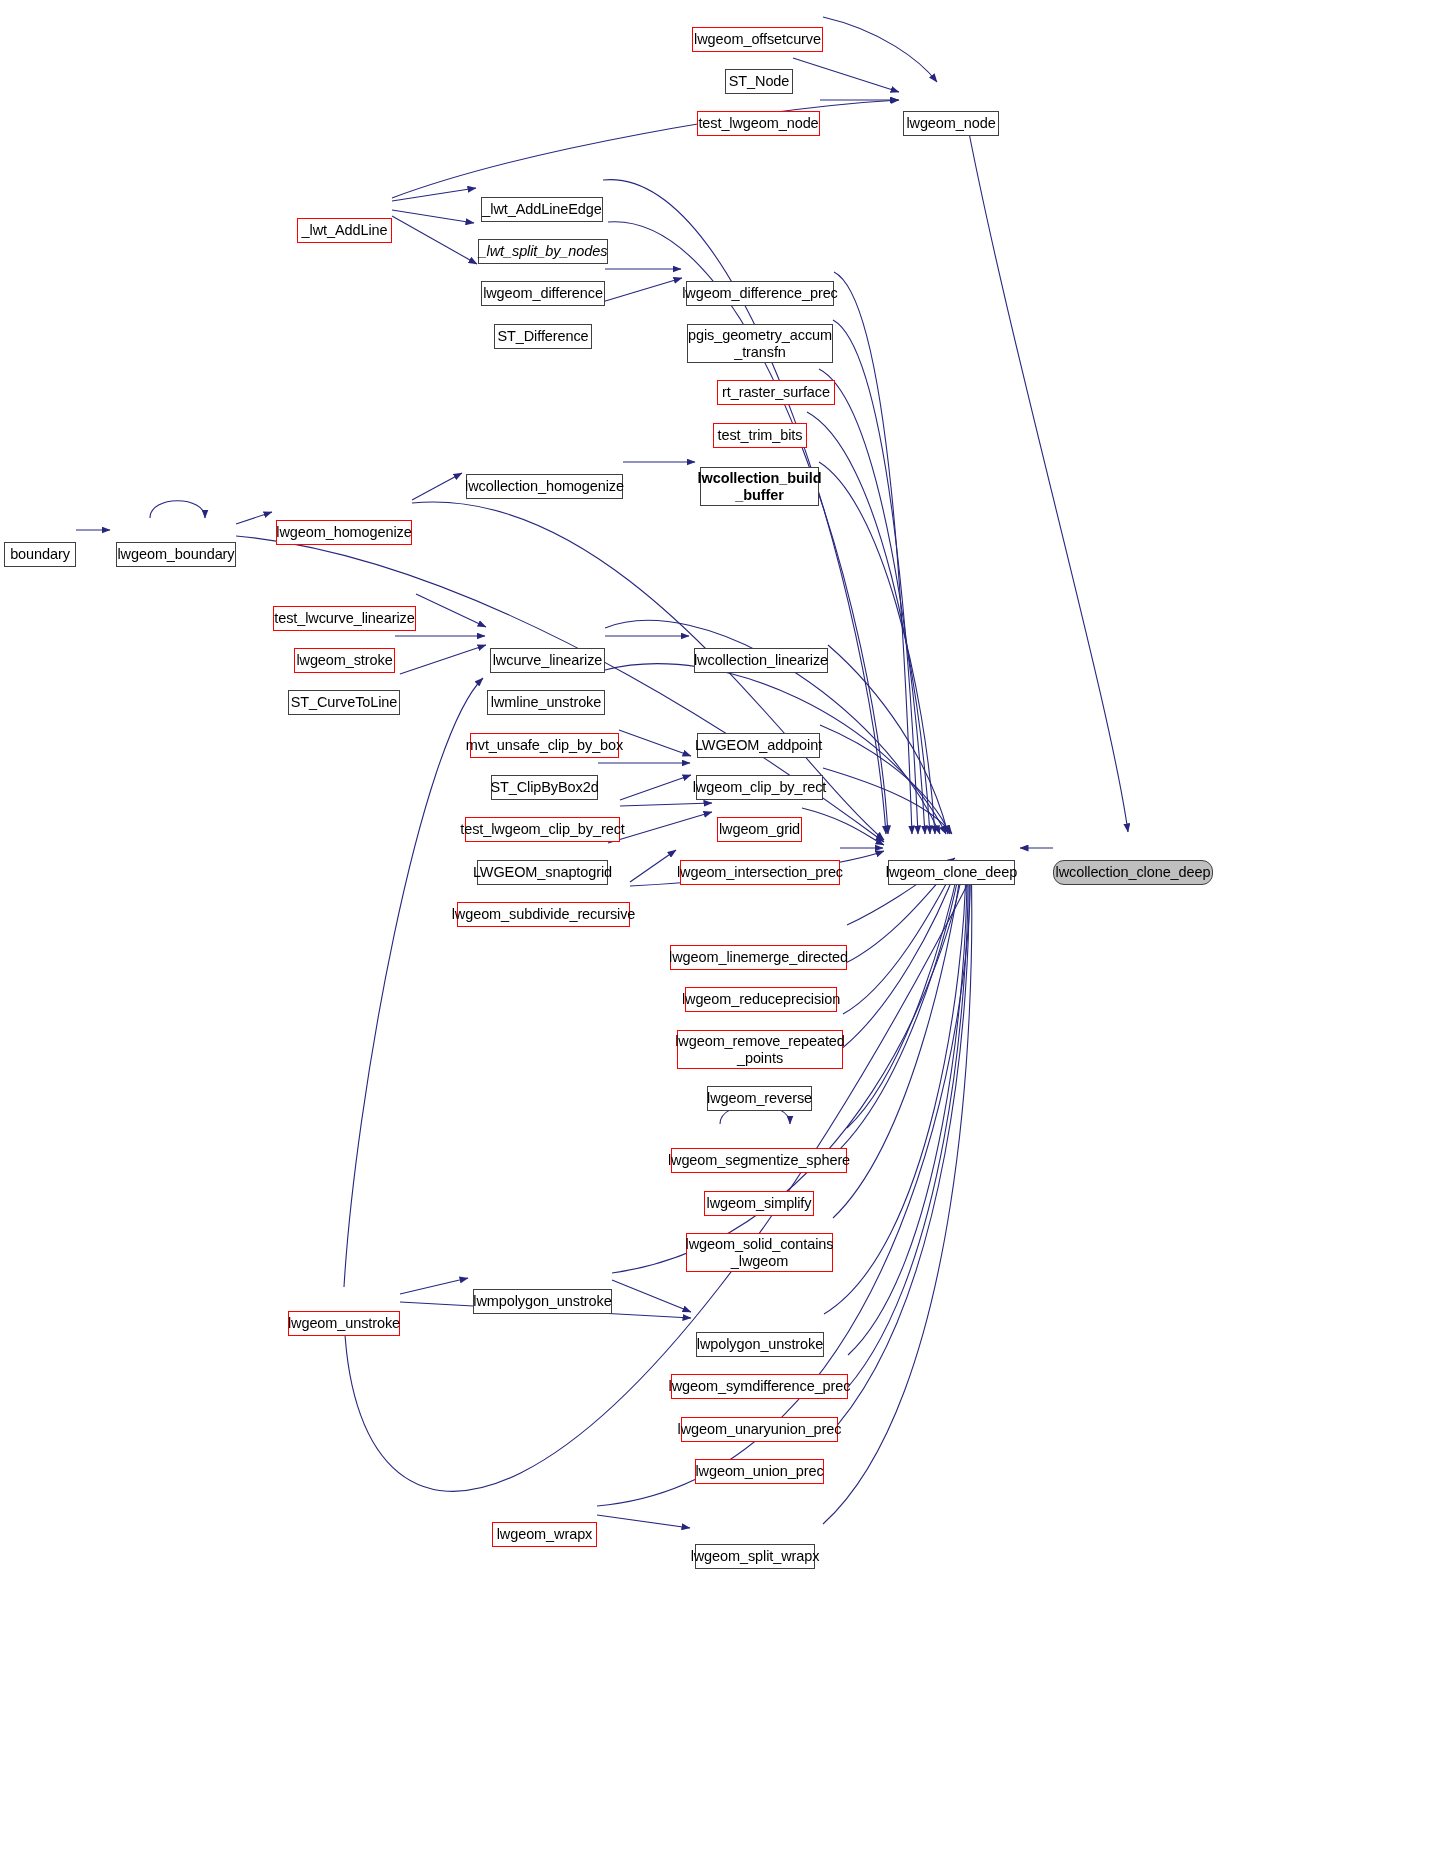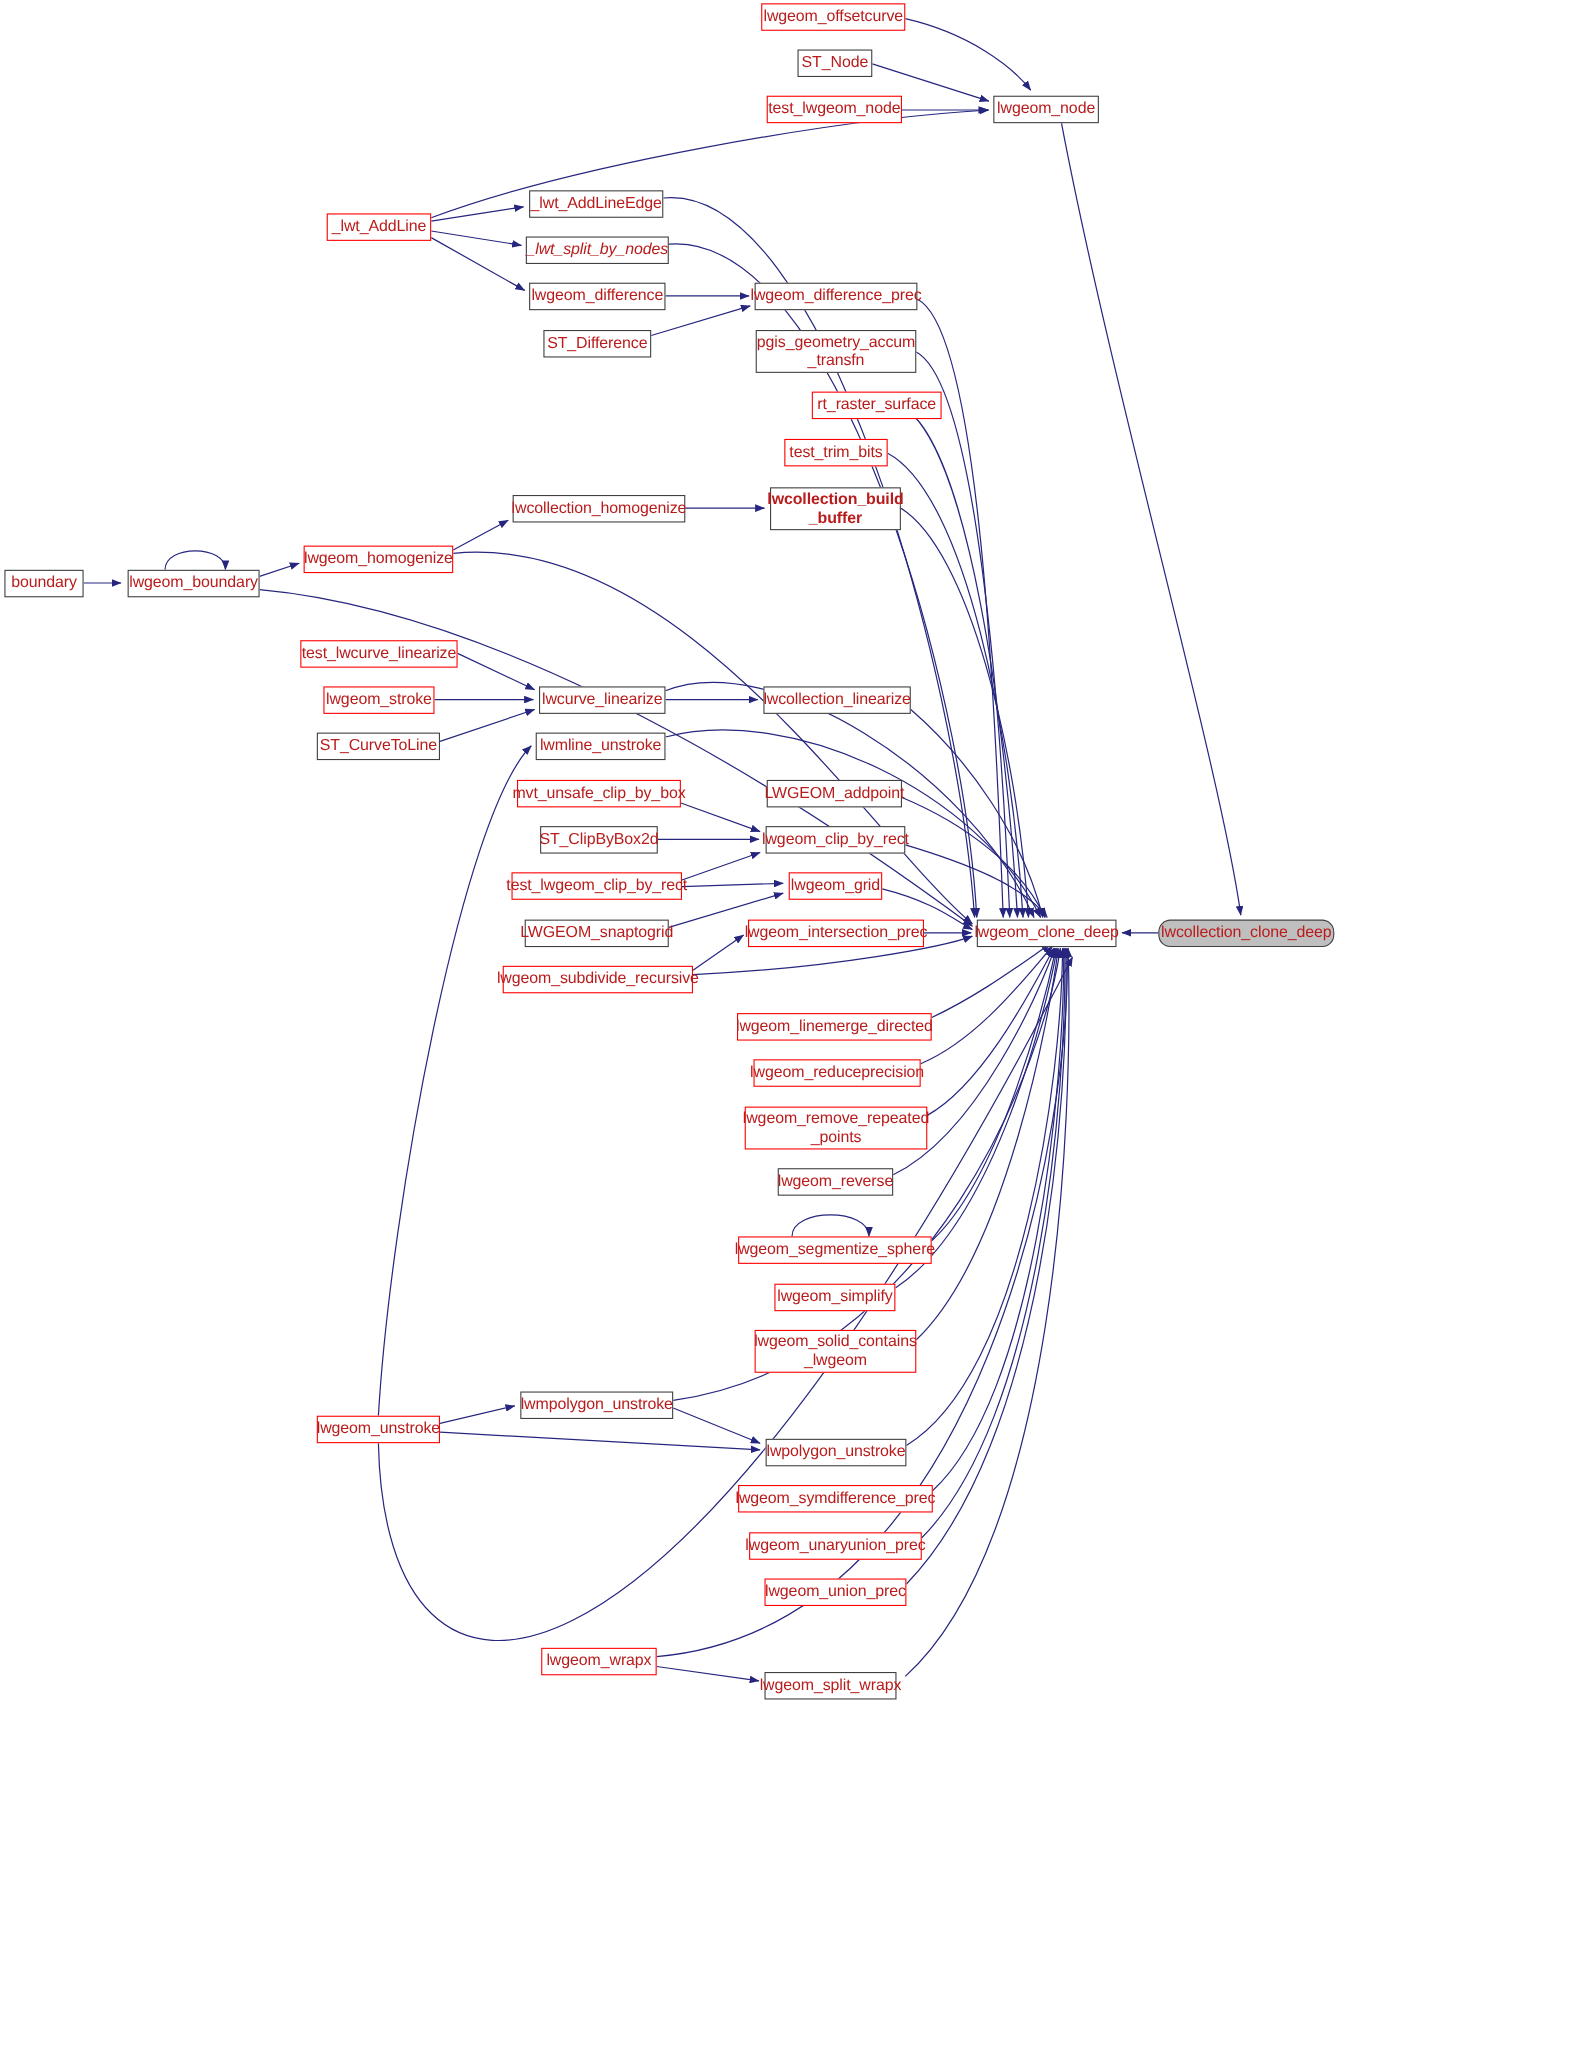--- a/index.html
+++ b/index.html
@@ -25,28 +25,29 @@
   }
   .node {
     position: absolute;
     box-sizing: border-box;
     display: flex;
     align-items: center;
     justify-content: center;
     text-align: center;
     background: #ffffff;
     border: 1px solid #404040;
-    color: #b91c1c;
+    color: #000000;
     font-size: 14.5px;
     line-height: 1.12;
     letter-spacing: -0.1px;
     white-space: pre-line;
     padding: 0 3px;
     cursor: pointer;
     z-index: 5;
+    margin-top: 24px;
   }
   .node.red {
     border-color: #ff0000;
   }
   .node.highlight {
     background: #bfbfbf;
     border-color: #404040;
     border-radius: 11px;
   }
 </style>
@@ -128,21 +129,21 @@
       </g>
   </svg>
   <div id="nodes">
       <div class="node" style="left: 4px; top: 518px; width: 72px; height: 25px;">boundary</div>
       <div class="node" style="left: 116px; top: 518px; width: 120px; height: 25px;">lwgeom_boundary</div>
       <div class="node red" style="left: 276px; top: 496px; width: 136px; height: 25px;">lwgeom_homogenize</div>
       <div class="node" style="left: 466px; top: 450px; width: 157px; height: 25px;">lwcollection_homogenize</div>
       <div class="node" style="left: 700px; top: 443px; width: 119px; height: 39px; font-weight: bold;">lwcollection_build
 _buffer</div>
       <div class="node red" style="left: 713px; top: 399px; width: 94px; height: 25px;">test_trim_bits</div>
-      <div class="node red" style="left: 738px; top: 356px; width: 118px; height: 25px;">rt_raster_surface</div>
+      <div class="node red" style="left: 717px; top: 356px; width: 118px; height: 25px;">rt_raster_surface</div>
       <div class="node" style="left: 687px; top: 300px; width: 146px; height: 39px;">pgis_geometry_accum
 _transfn</div>
       <div class="node" style="left: 686px; top: 257px; width: 148px; height: 25px;">lwgeom_difference_prec</div>
       <div class="node" style="left: 494px; top: 300px; width: 98px; height: 25px;">ST_Difference</div>
       <div class="node" style="left: 481px; top: 257px; width: 124px; height: 25px;">lwgeom_difference</div>
       <div class="node" style="left: 478px; top: 215px; width: 130px; height: 25px; font-style: italic;">_lwt_split_by_nodes</div>
       <div class="node" style="left: 481px; top: 173px; width: 122px; height: 25px;">_lwt_AddLineEdge</div>
       <div class="node red" style="left: 297px; top: 194px; width: 95px; height: 25px;">_lwt_AddLine</div>
       <div class="node" style="left: 903px; top: 87px; width: 96px; height: 25px;">lwgeom_node</div>
       <div class="node red" style="left: 697px; top: 87px; width: 123px; height: 25px;">test_lwgeom_node</div>

